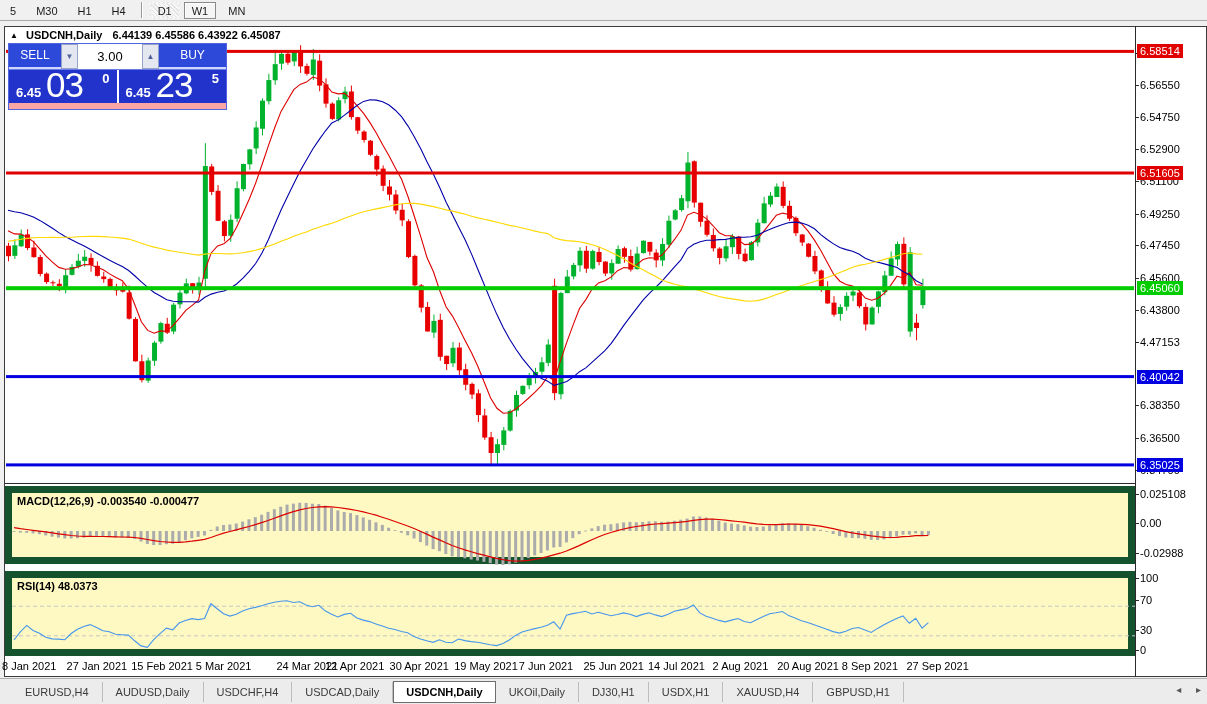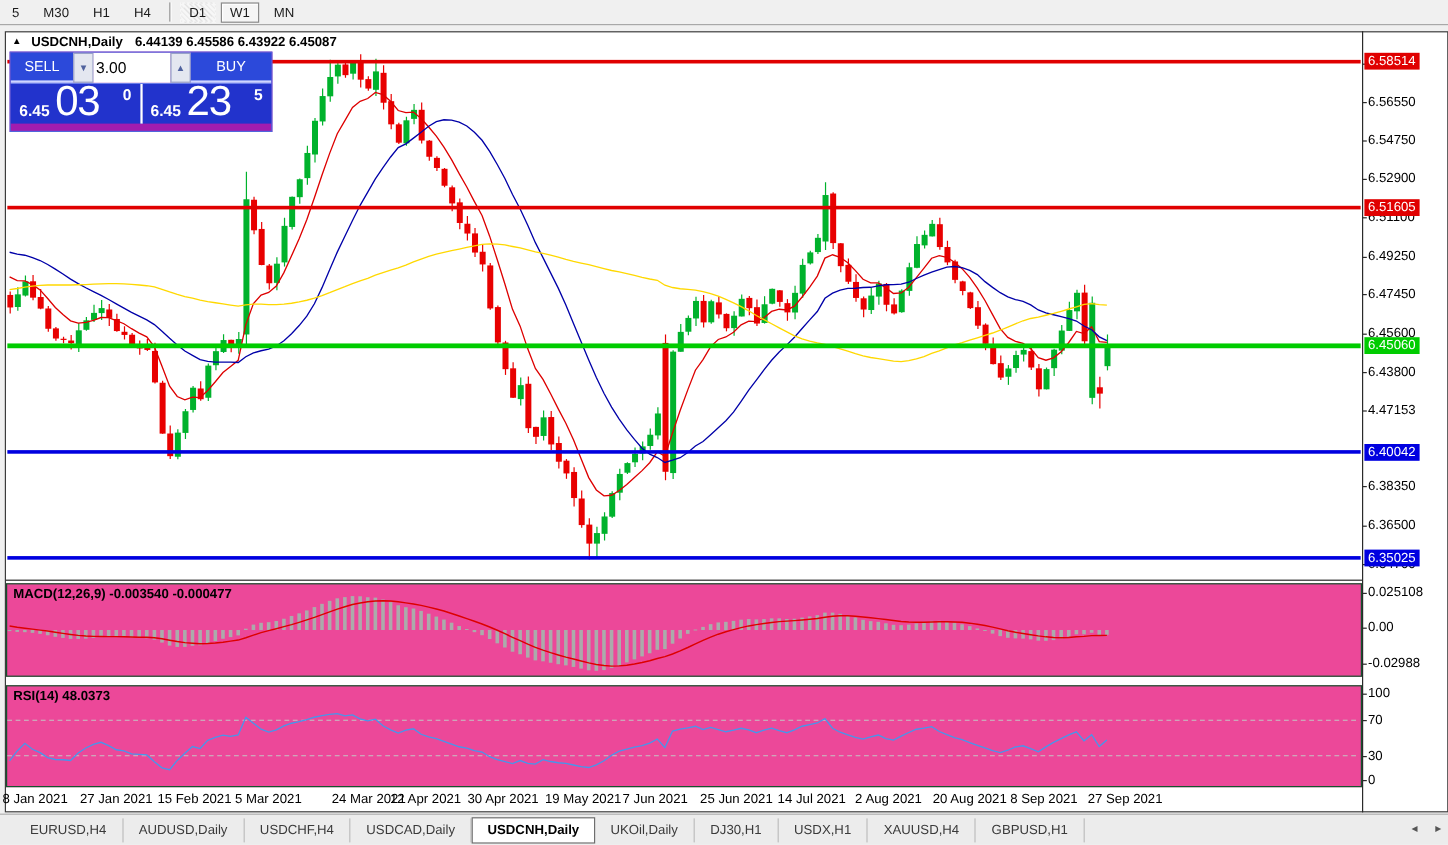--- a/index.html
+++ b/index.html
@@ -14,46 +14,46 @@
   .tf-btn.active{background-image:repeating-linear-gradient(45deg,#e2e2e2 0 1px,#f7f7f7 1px 3px);}
   .tf-btn.raised{border:1px solid #8a8a8a;background:#f5f5f5;box-shadow:inset 1px 1px 0 #fff;}
   .tf-sep{width:2px;height:16px;border-left:1px solid #9a9a9a;border-right:1px solid #ffffff;margin:0 5px;}
   
   .win{position:absolute;left:4px;top:26px;width:1203px;height:651px;background:#fff;
        border:1px solid #3c3c3c;}
   .chart-header{position:absolute;left:10px;top:29px;font-size:11px;font-weight:700;z-index:30;}
   .chart-header .tri{font-size:8px;margin-right:5px;position:relative;top:-1px;}
   .axis-line{position:absolute;left:1135px;top:26px;width:1px;height:651px;background:#2a2a2a;z-index:5;}
   .pane-sep{position:absolute;left:5px;width:1130px;height:1px;background:#2a2a2a;z-index:6;}
-  .pane{position:absolute;left:5px;width:1130px;background:#ec4899;border:1px solid #14532d;z-index:4;}
+  .pane{position:absolute;left:5px;width:1130px;background:#fef9c3;border:7px solid #14532d;z-index:4;}
   .pane-label{position:absolute;left:5px;top:2px;font-size:11px;font-weight:600;z-index:8;white-space:pre;}
   svg{display:block;}
   
   .tick{position:absolute;left:1140px;font-size:11px;color:#000;z-index:7;white-space:nowrap;}
   .tick::before{content:"";position:absolute;left:-5px;top:6px;width:4px;height:1px;background:#2a2a2a;}
   .chip{position:absolute;left:1137px;font-size:11px;color:#fff;padding:0 3px;line-height:14px;z-index:9;white-space:nowrap;}
   
   .date-label{position:absolute;font-size:11px;color:#000;top:660px;z-index:7;white-space:nowrap;}
   
   .tabbar{position:absolute;left:0;top:678px;width:1207px;height:26px;background:#ececec;
           border-top:1px solid #b0b0b0;display:flex;align-items:center;padding-left:12px;}
   .tab{font-size:11px;color:#3a3a3a;padding:4px 13px;border-right:1px solid #bdbdbd;line-height:12px;}
   .tab.active{background:#fff;border:1px solid #6e6e6e;font-weight:700;color:#000;padding:4px 12px;}
   .tab-arrows{position:absolute;right:6px;top:684px;color:#555;font-size:10px;z-index:3;}
   .tab-arrows span{margin-left:12px;}
   
-  .trade{position:absolute;left:8px;top:43px;width:219px;height:67px;background:#a21caf;
+  .trade{position:absolute;left:8px;top:43px;width:219px;height:67px;background:#fca5a5;
          border:1px solid #5065dd;z-index:25;}
   .trade-row1{display:flex;height:25px;}
   .tbtn{width:52px;background:#2c49da;color:#fff;font-size:12px;text-align:center;line-height:23px;
         border-bottom:2px solid #cfd6ff;}
   .tbtn.buy{flex:1;}
   .spin{width:17px;background:#e4e7f0;color:#50629e;font-size:8px;text-align:center;line-height:23px;
         border:1px solid #98a2c8;}
-  .vol{width:64px;background:#fff;border:none;text-align:left;font-size:13px;font-family:"Liberation Sans",sans-serif;}
+  .vol{width:64px;background:#fff;border:none;text-align:center;font-size:13px;font-family:"Liberation Sans",sans-serif;}
   .trade-row2{display:flex;height:34px;border-top:1px solid #6a7de8;}
   .pbox{flex:1;position:relative;background:#2233cc;color:#fff;}
   .pbox.sellbox{border-right:2px solid #ffffff;}
   .pb-small{position:absolute;left:7px;bottom:3px;font-size:13px;font-weight:700;}
   .pb-big{position:absolute;left:37px;top:-5px;font-size:35px;font-weight:400;letter-spacing:-1px;}
   .pb-sup{position:absolute;right:7px;top:1px;font-size:13px;font-weight:700;}
 </style>
 </head>
 <body>
 

